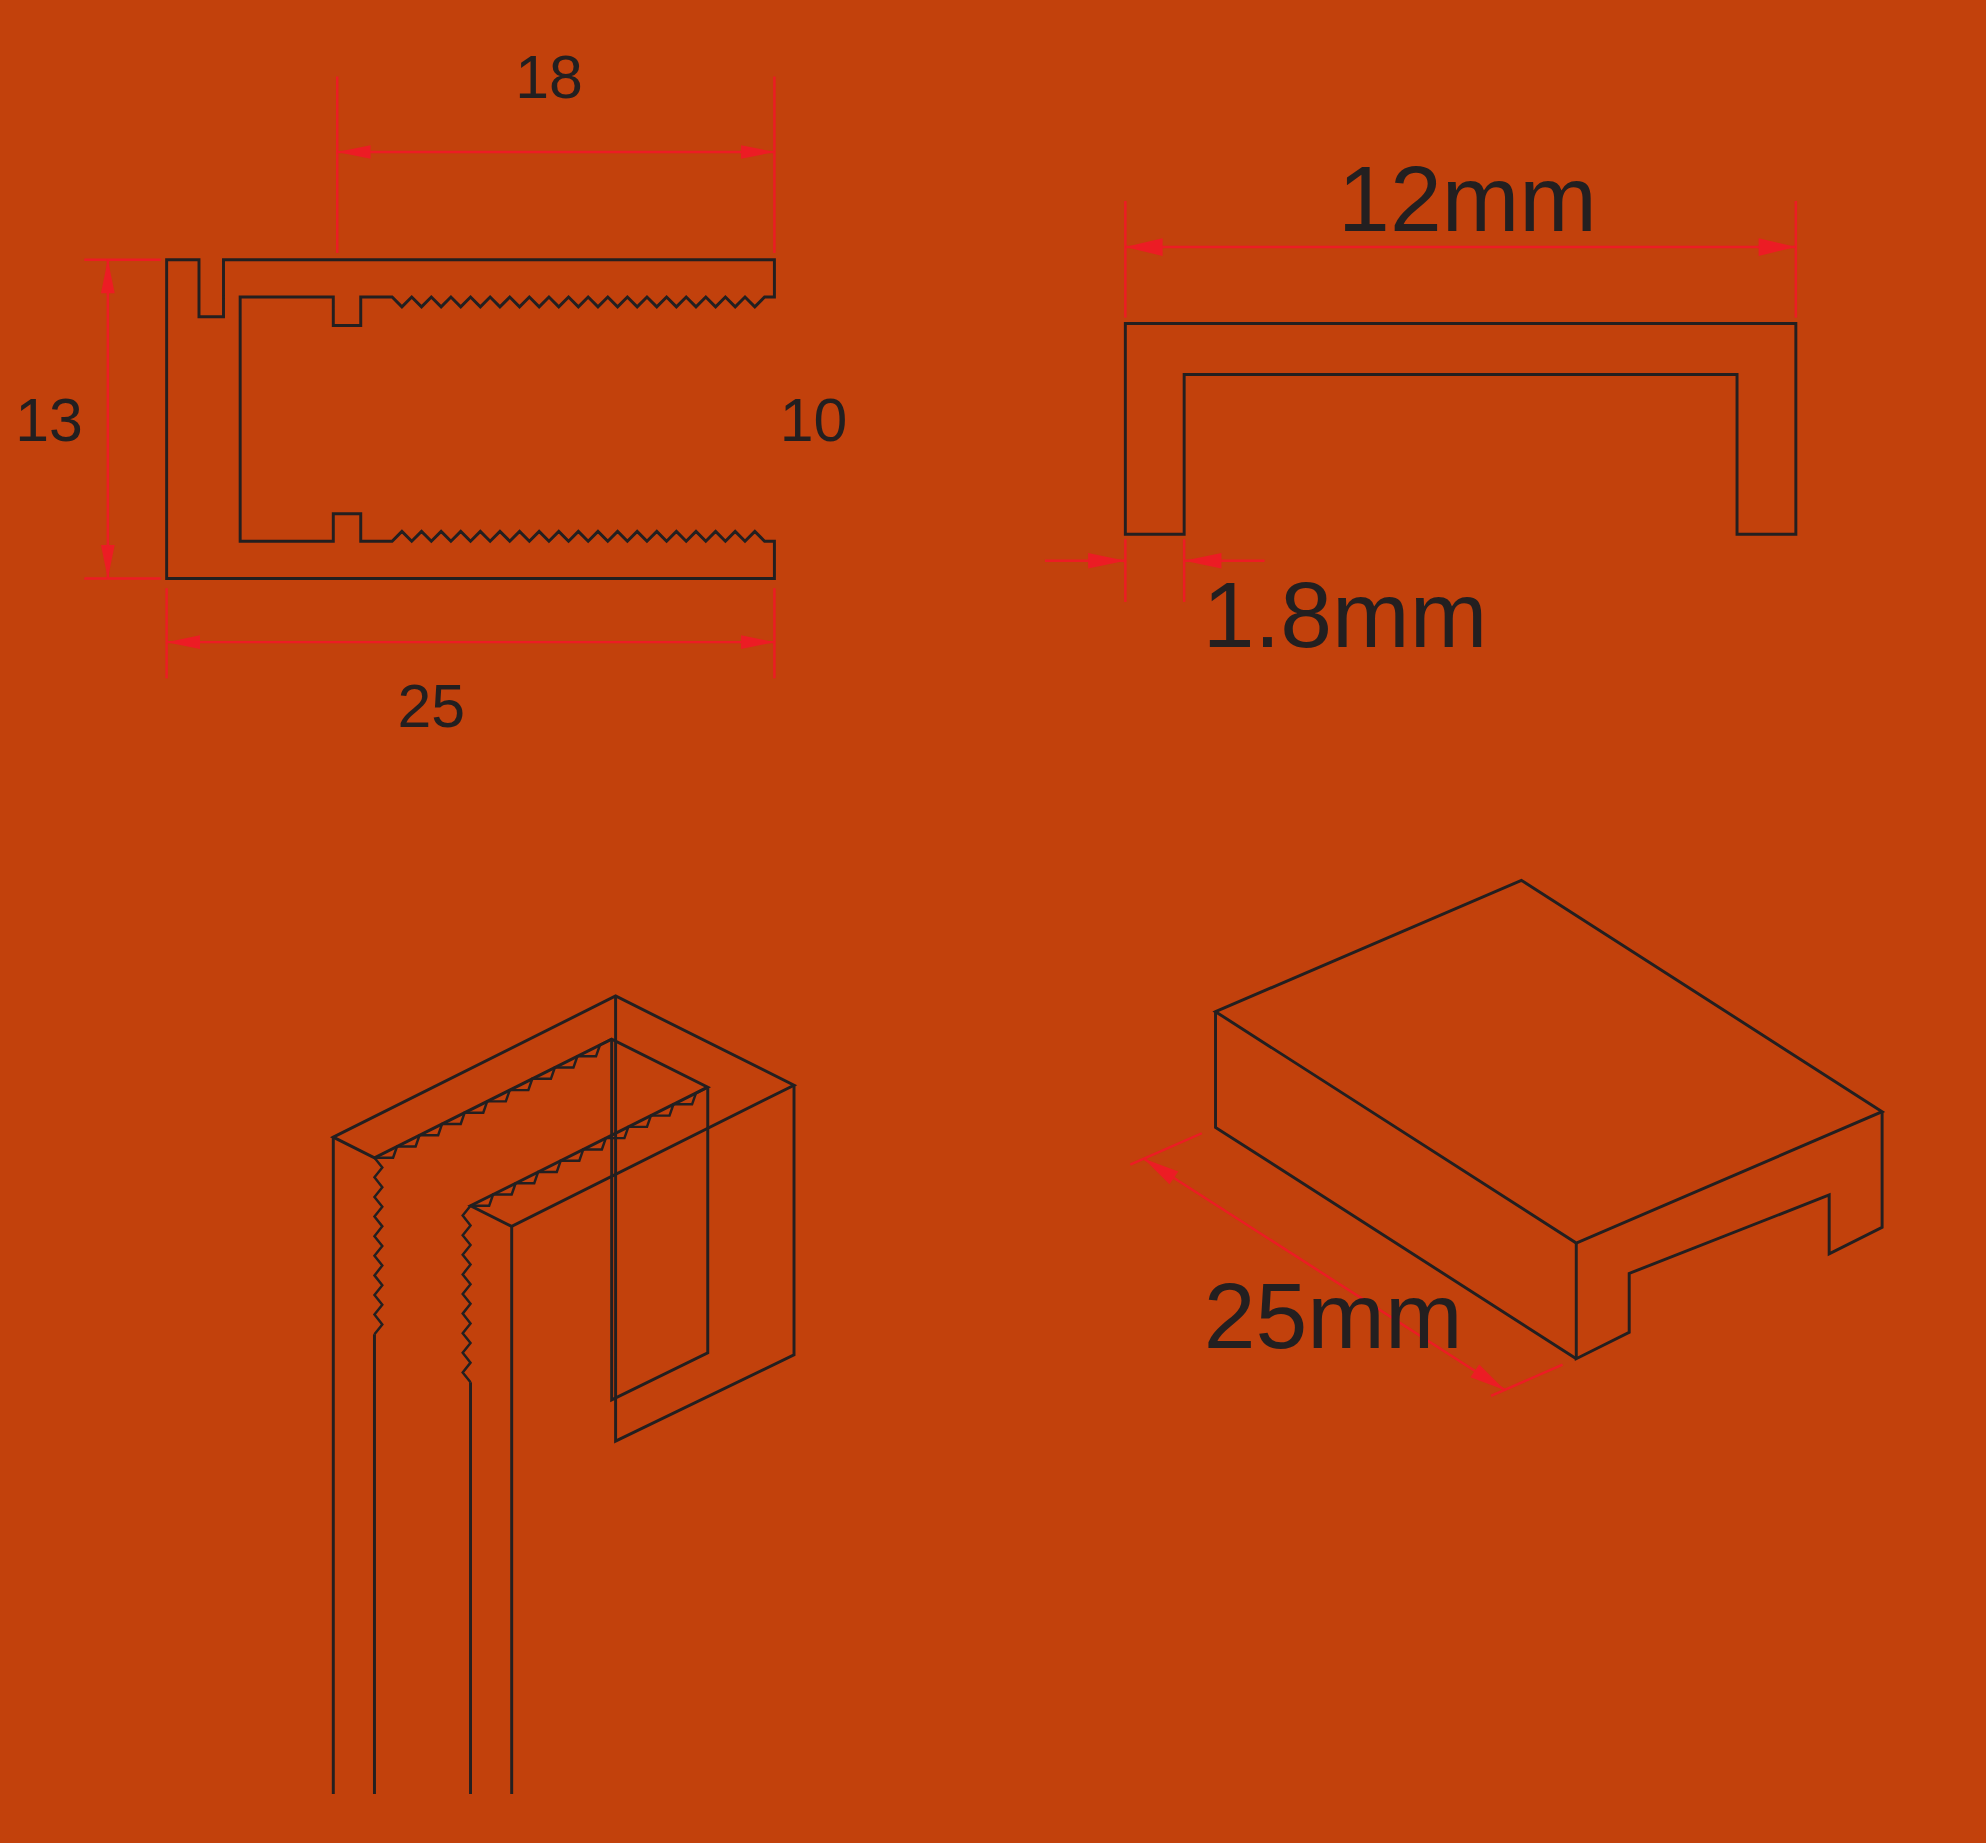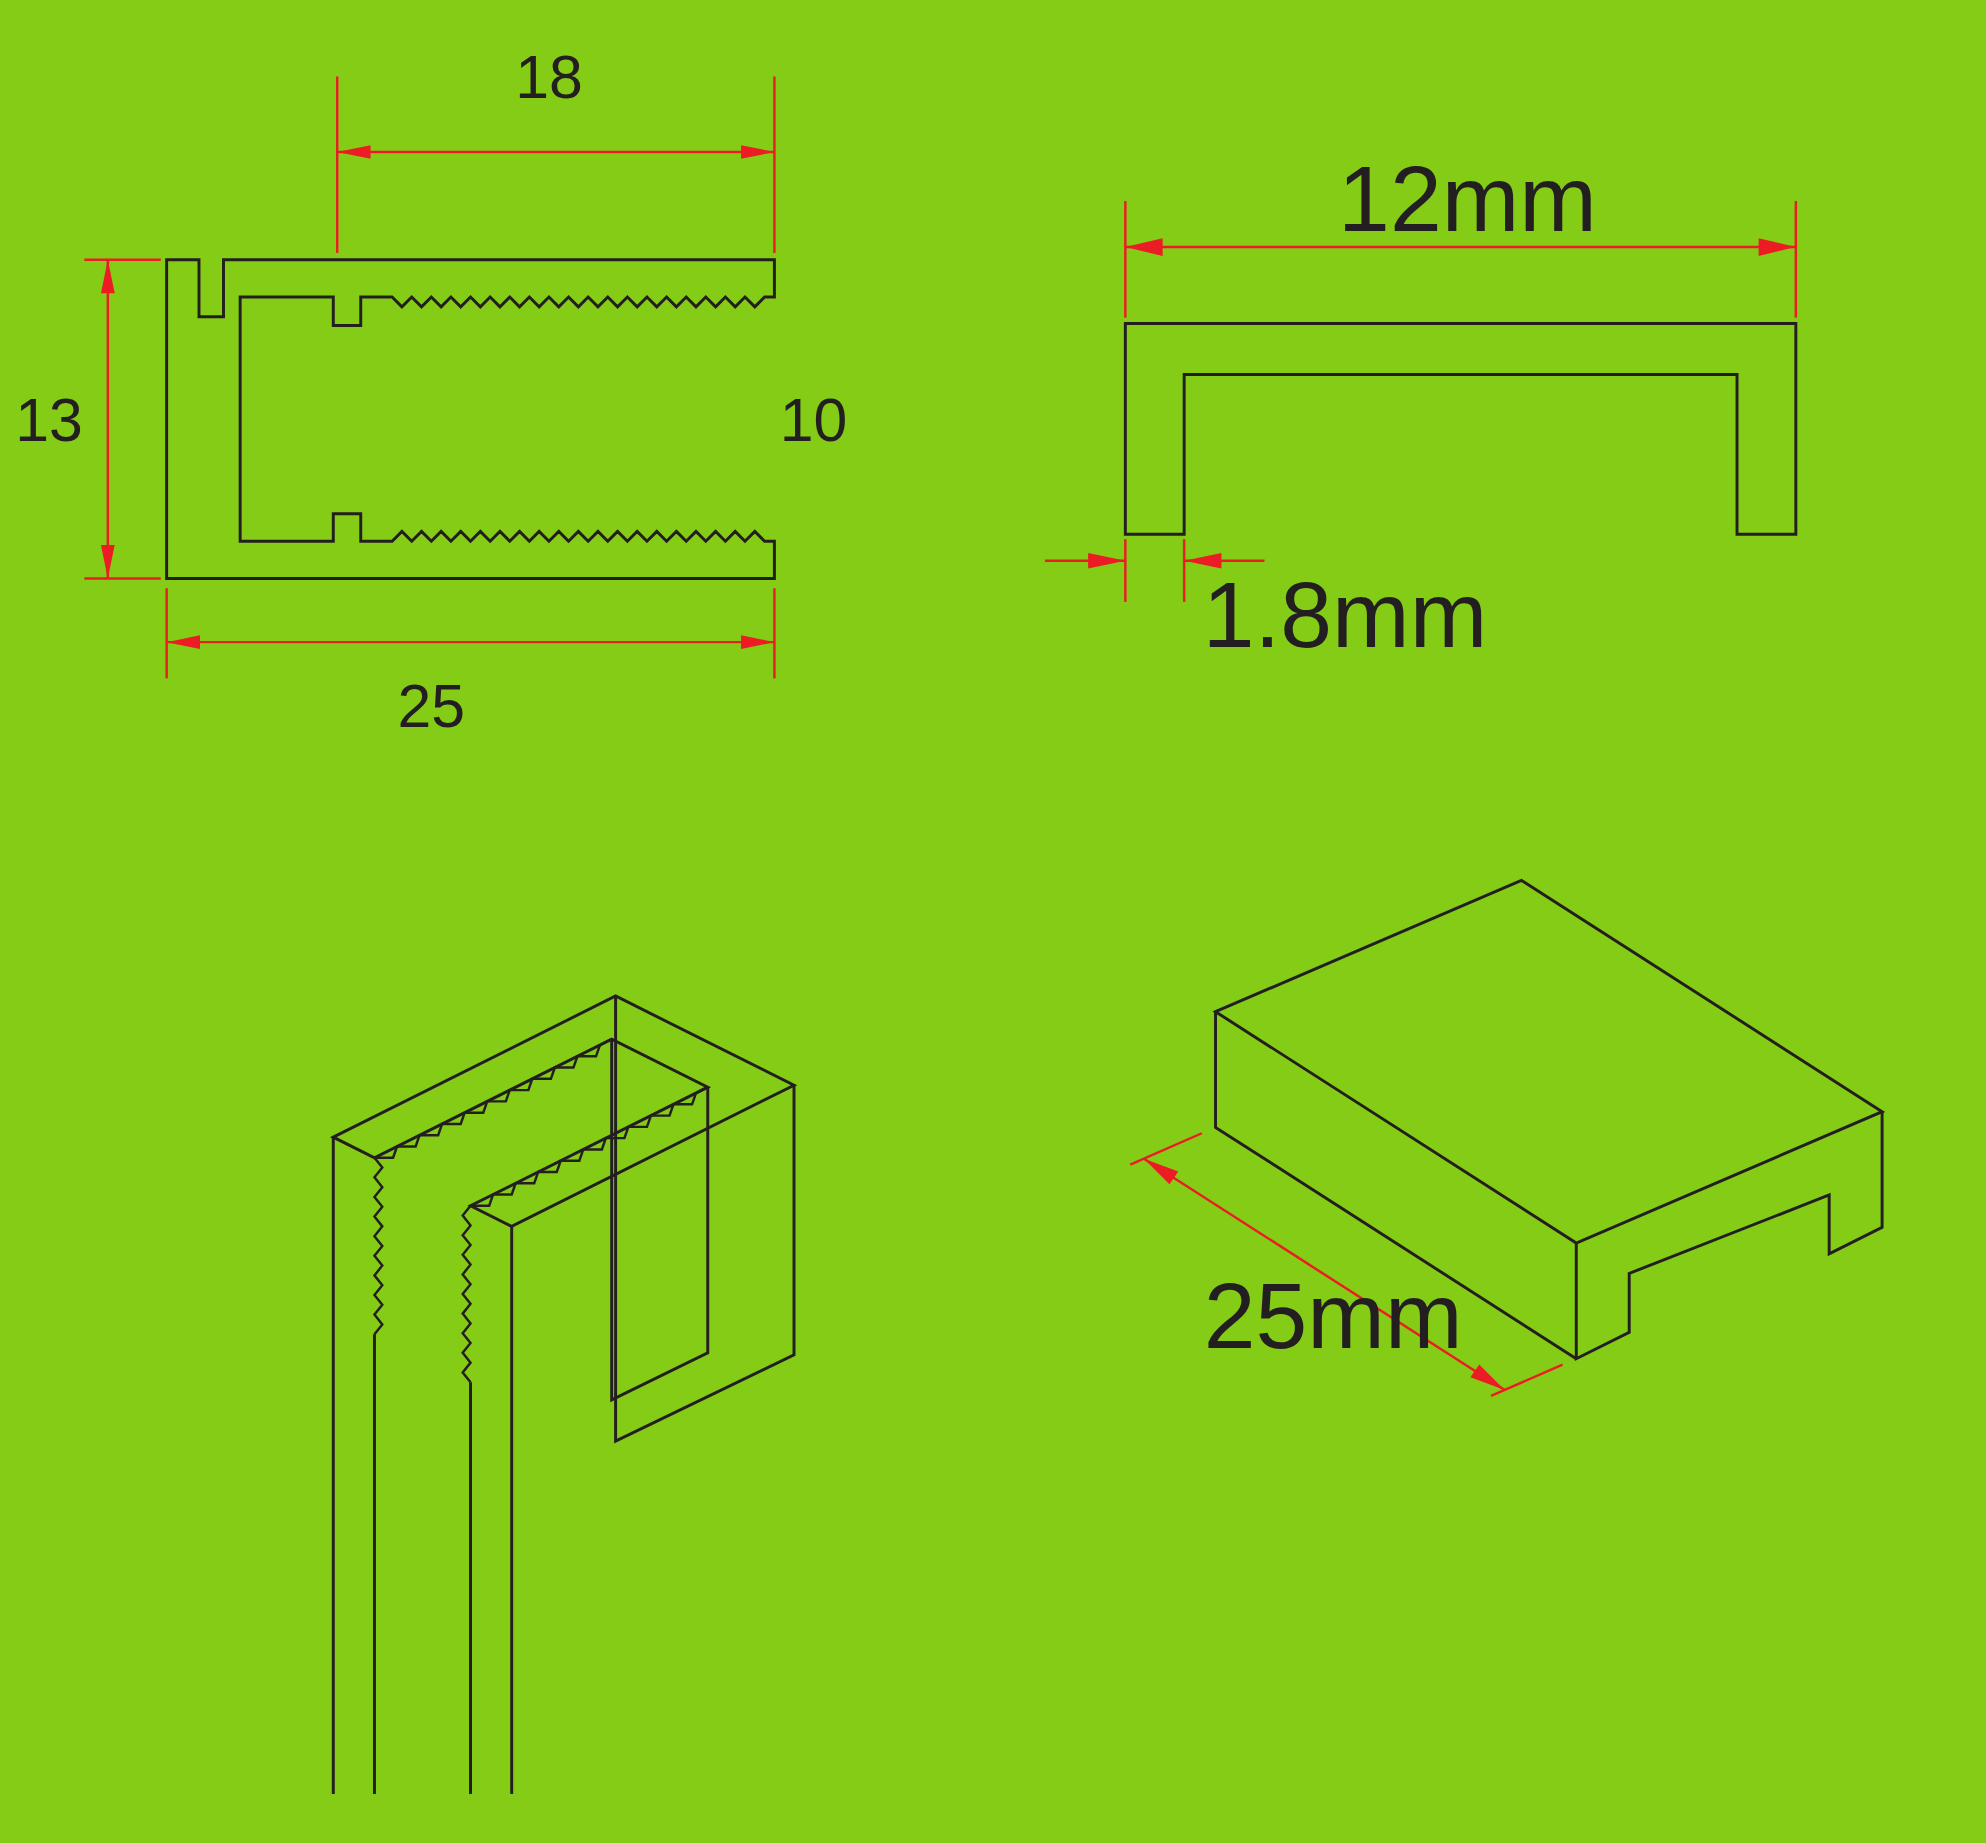--- a/index.html
+++ b/index.html
@@ -1,19 +1,19 @@
 <!DOCTYPE html>
 <html><head>
 <meta charset="utf-8">
 <style>
   html,body { margin:0; padding:0; background:#ffffff; }
   .canvas {
     position:relative;
     width:1987px; height:1844px;
-    background:#84cc16;
+    background:#c2410c;
     overflow:hidden;
     font-family:"Liberation Sans", sans-serif;
   }
   svg { display:block; }
   .ln   { stroke:#231f20; stroke-width:3; fill:none; stroke-linejoin:miter; stroke-linecap:butt; }
   .ln2  { stroke:#231f20; stroke-width:2.5; fill:none; }
   .red  { stroke:#ec1c24; stroke-width:2.5; fill:none; }
   .arr  { fill:#ec1c24; stroke:none; }
   .lbl  { fill:#231f20; text-anchor:middle; }
   .lbl-s { font-size:62px; }

